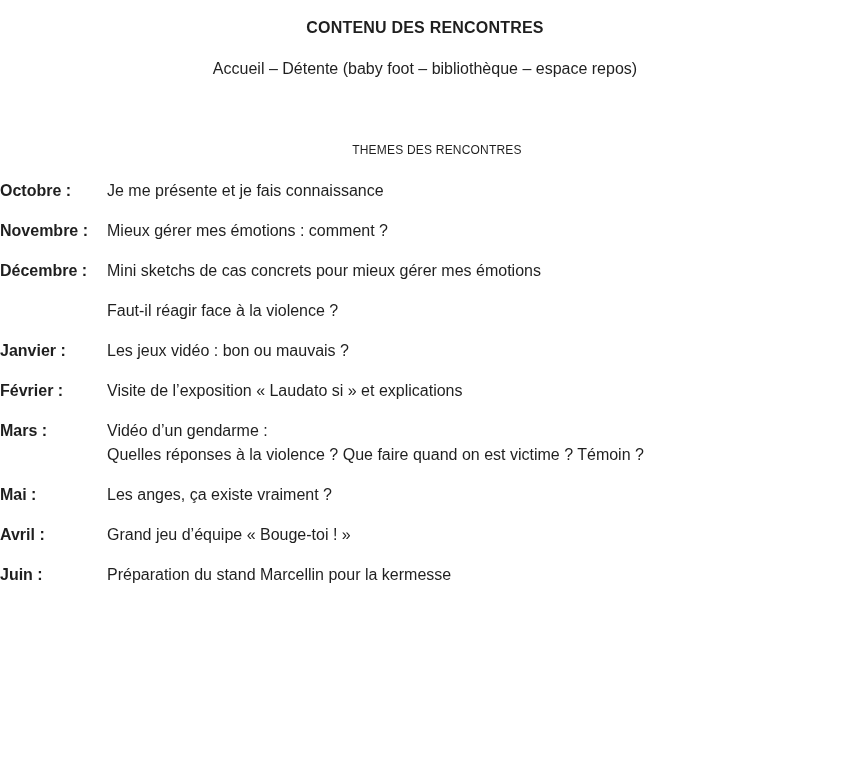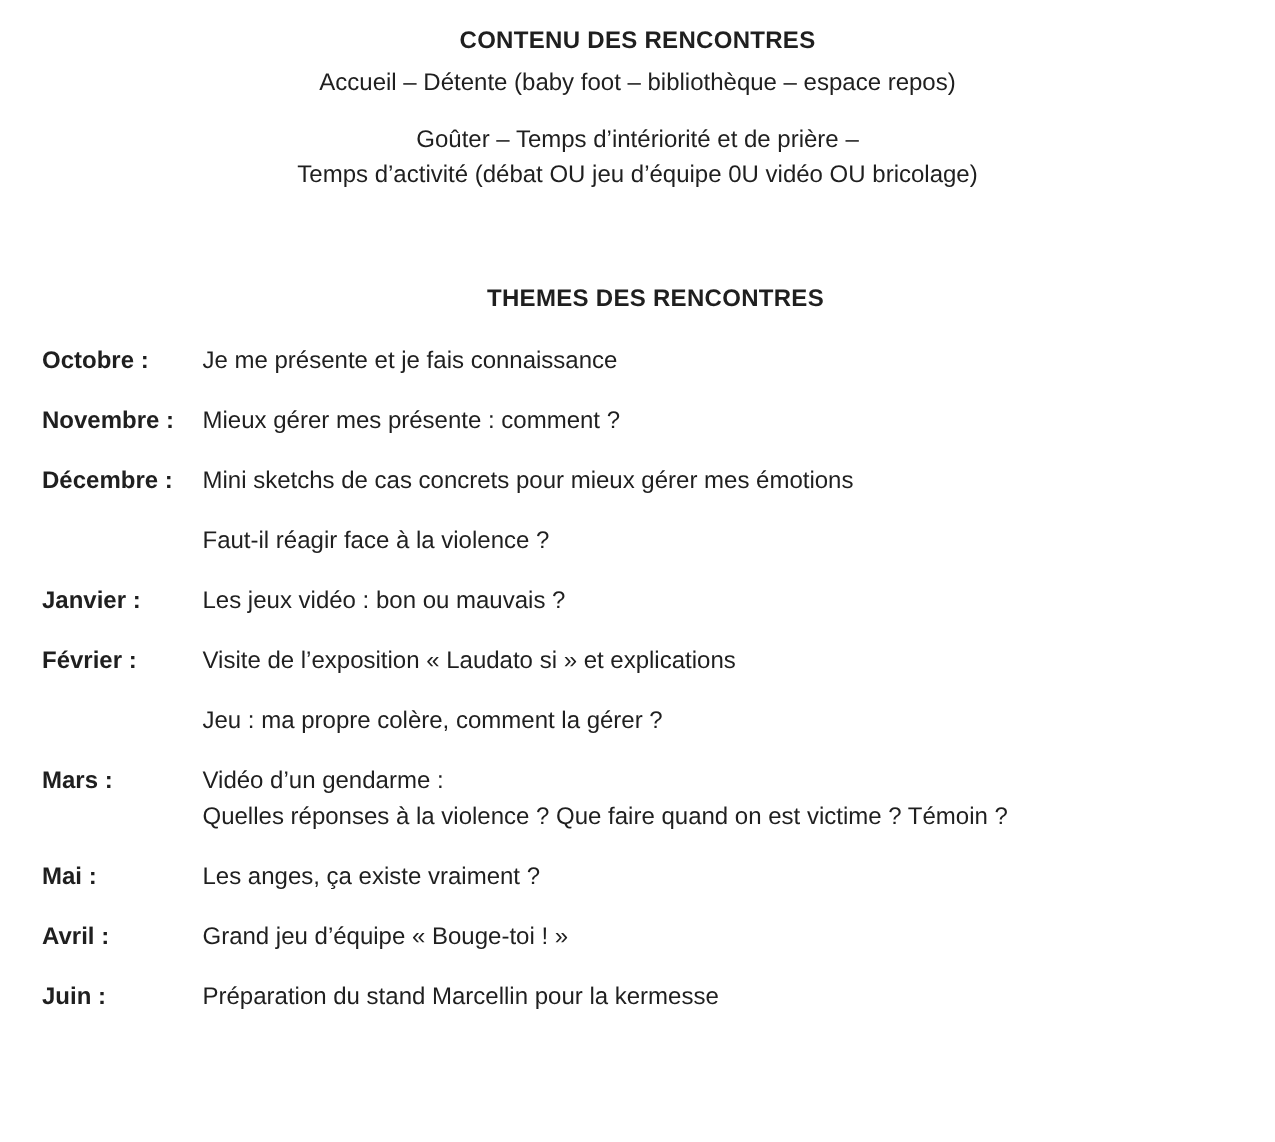--- a/index.html
+++ b/index.html
@@ -24,41 +24,40 @@
     text-align: center;
   }
   .doc-title {
     padding-top: 19px;
     font-size: 16px;
     font-weight: 600;
     letter-spacing: 0.2px;
     line-height: 18px;
   }
   .intro-line-1 {
-    margin-top: 10px;
+    margin-top: 23px;
     font-size: 16px;
     line-height: 18px;
   }
   .intro-block {
     margin-top: 17px;
     font-size: 16px;
     line-height: 23px;
   }
   .themes-title {
     margin-top: 63px;
     text-align: center;
-    font-size: 16px;
-    font-weight: 700;
+    font-size: 12px;
+    font-weight: 400;
     letter-spacing: 0.2px;
     line-height: 18px;
     margin-left: 24px;
   }
   .rows {
     margin-top: 20px;
-    padding-left: 28px;
     padding-right: 10px;
   }
   .row {
     display: flex;
     align-items: flex-start;
     margin-bottom: 16px;
     line-height: 24px;
   }
   .month {
     width: 107px;
@@ -72,41 +71,37 @@
   .theme .line { display: block; }
 </style>
 </head>
 <body>
 
 <div class="page">
 
   <div class="header">
     <div class="doc-title">CONTENU DES RENCONTRES</div>
     <div class="intro-line-1">Accueil – Détente (baby foot – bibliothèque – espace repos)</div>
-    <div class="intro-block">
-      <div>Goûter – Temps d’intériorité et de prière –</div>
-      <div>Temps d’activité (débat OU jeu d’équipe 0U vidéo OU bricolage)</div>
-    </div>
   </div>
 
   <div class="themes-title">THEMES DES RENCONTRES</div>
 
   <div class="rows">
 
     <div class="row">
       <span class="month">Octobre :</span>
       <span class="theme">
         <span class="line">Je me présente et je fais connaissance</span>
       </span>
     </div>
 
     <div class="row">
       <span class="month">Novembre :</span>
       <span class="theme">
-        <span class="line">Mieux gérer mes présente : comment ?</span>
+        <span class="line">Mieux gérer mes émotions : comment ?</span>
       </span>
     </div>
 
     <div class="row">
       <span class="month">Décembre :</span>
       <span class="theme">
         <span class="line">Mini sketchs de cas concrets pour mieux gérer mes émotions</span>
       </span>
     </div>
 
@@ -124,26 +119,20 @@
       </span>
     </div>
 
     <div class="row">
       <span class="month">Février :</span>
       <span class="theme">
         <span class="line">Visite de l’exposition « Laudato si » et explications</span>
       </span>
     </div>
 
-    <div class="row">
-      <span class="month"></span>
-      <span class="theme">
-        <span class="line">Jeu : ma propre colère, comment la gérer ?</span>
-      </span>
-    </div>
 
     <div class="row">
       <span class="month">Mars :</span>
       <span class="theme">
         <span class="line">Vidéo d’un gendarme :</span>
         <span class="line">Quelles réponses à la violence ? Que faire quand on est victime ? Témoin ?</span>
       </span>
     </div>
 
     <div class="row">

